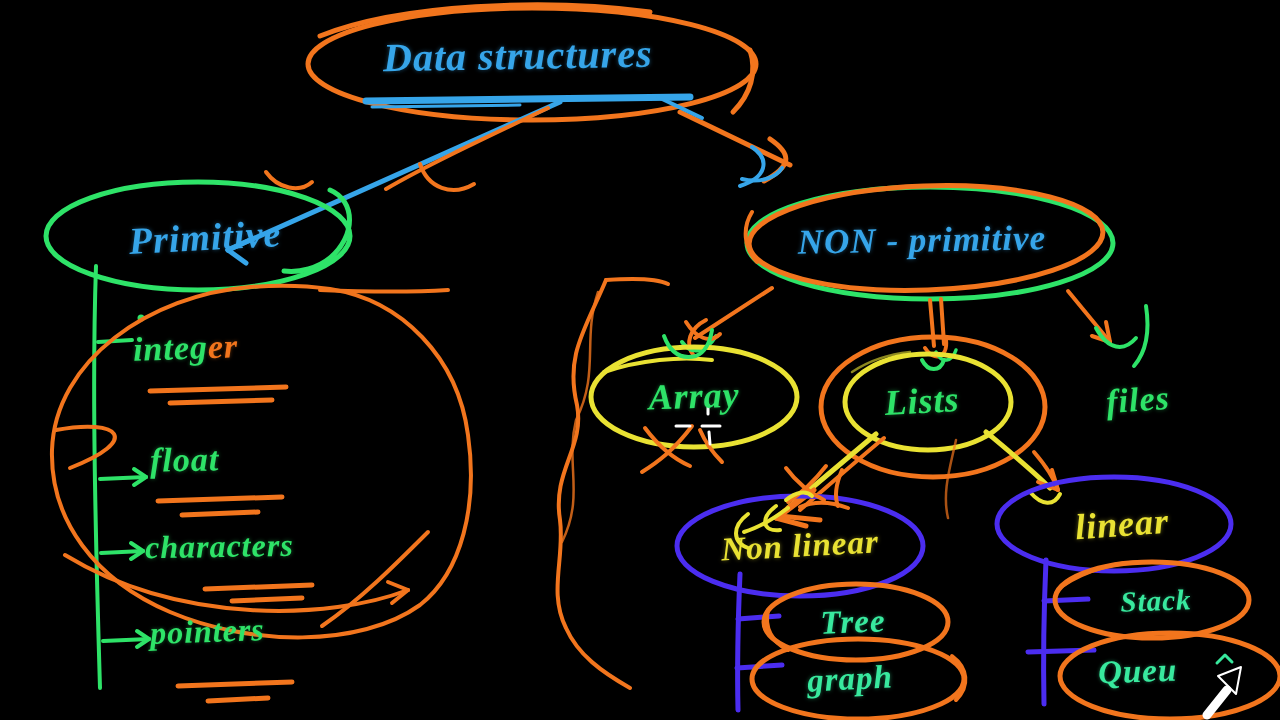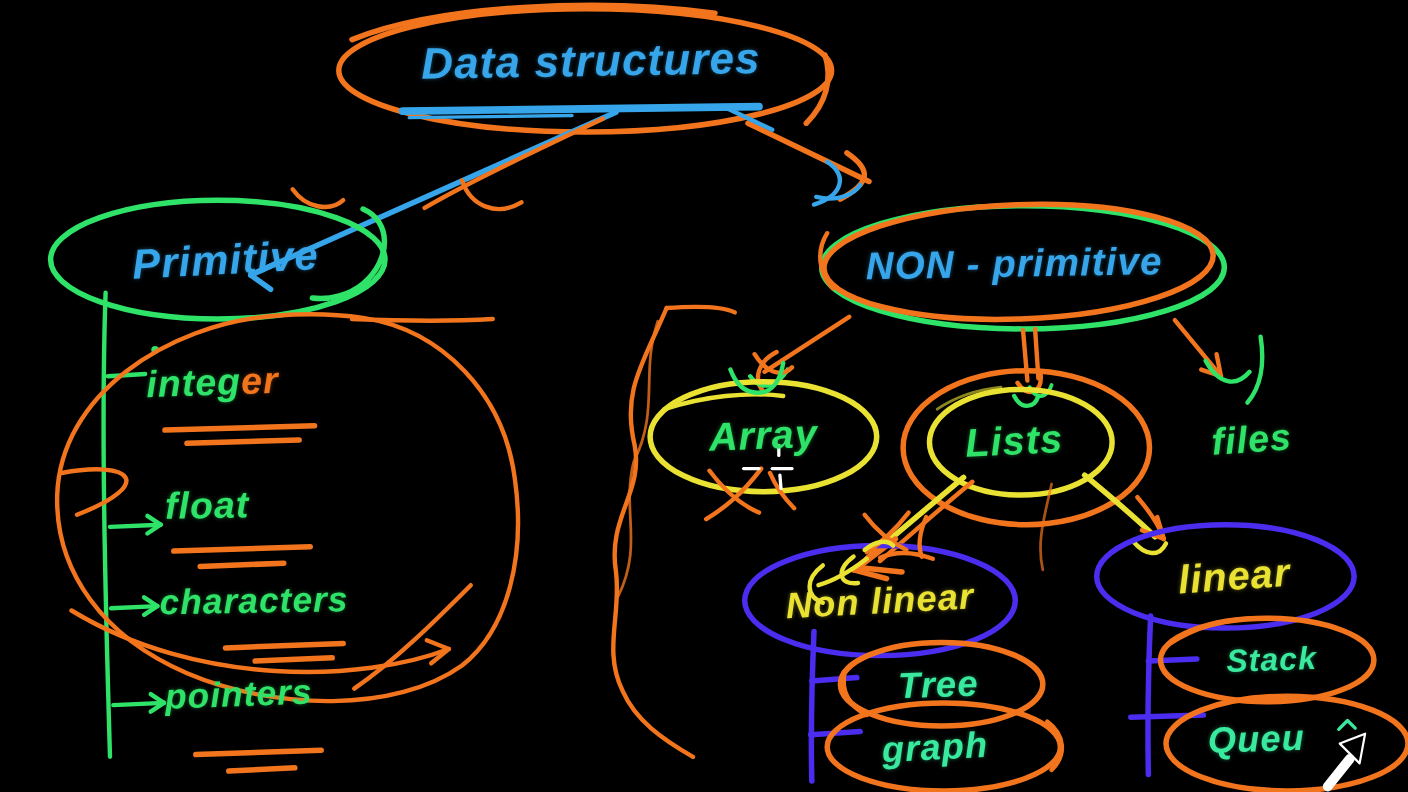--- a/index.html
+++ b/index.html
@@ -1,18 +1,18 @@
 <!DOCTYPE html>
 <html><head>
 <meta charset="utf-8">
 <style>
   html,body{margin:0;padding:0;background:#000;}
   #stage{
     position:relative;width:1280px;height:720px;background:#000;overflow:hidden;
-    font-family:Liberation Sans, sans-serif;
+    font-family:Liberation Serif, serif;
   }
   svg.ink{position:absolute;inset:0;width:1280px;height:720px;}
   svg.ink path, svg.ink ellipse, svg.ink line{fill:none;stroke-linecap:round;stroke-linejoin:round;}
   .lbl{
     position:absolute;white-space:nowrap;font-style:italic;font-weight:bold;
     letter-spacing:1px;line-height:1;text-shadow:0 0 3px rgba(255,255,255,.12);
   }
   .ctr{transform:translate(-50%,-50%);}
   .c-blue{color:#36a5e9;text-shadow:0 0 4px rgba(54,165,233,.45);}
   .c-green{color:#2ee368;text-shadow:0 0 4px rgba(46,227,104,.45);}

